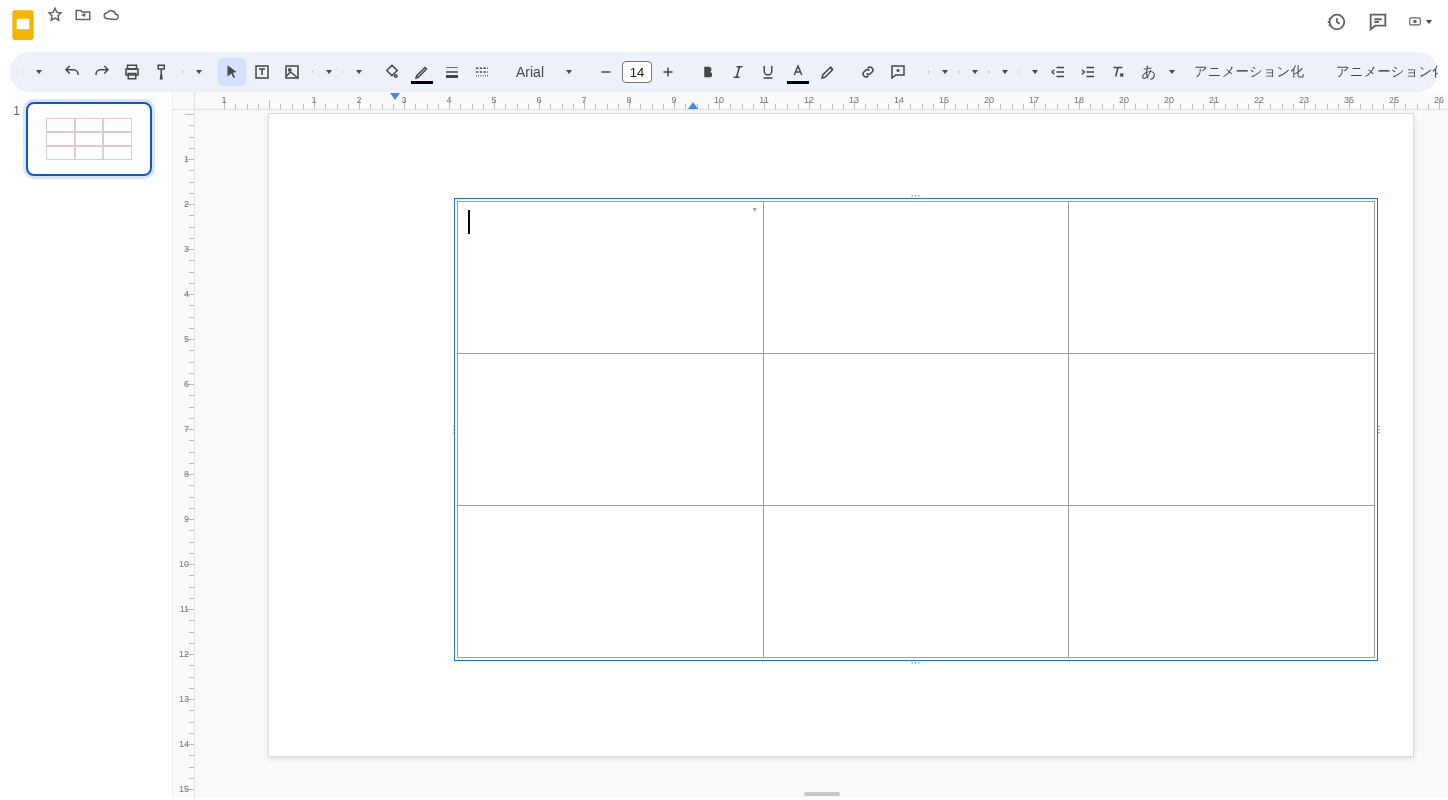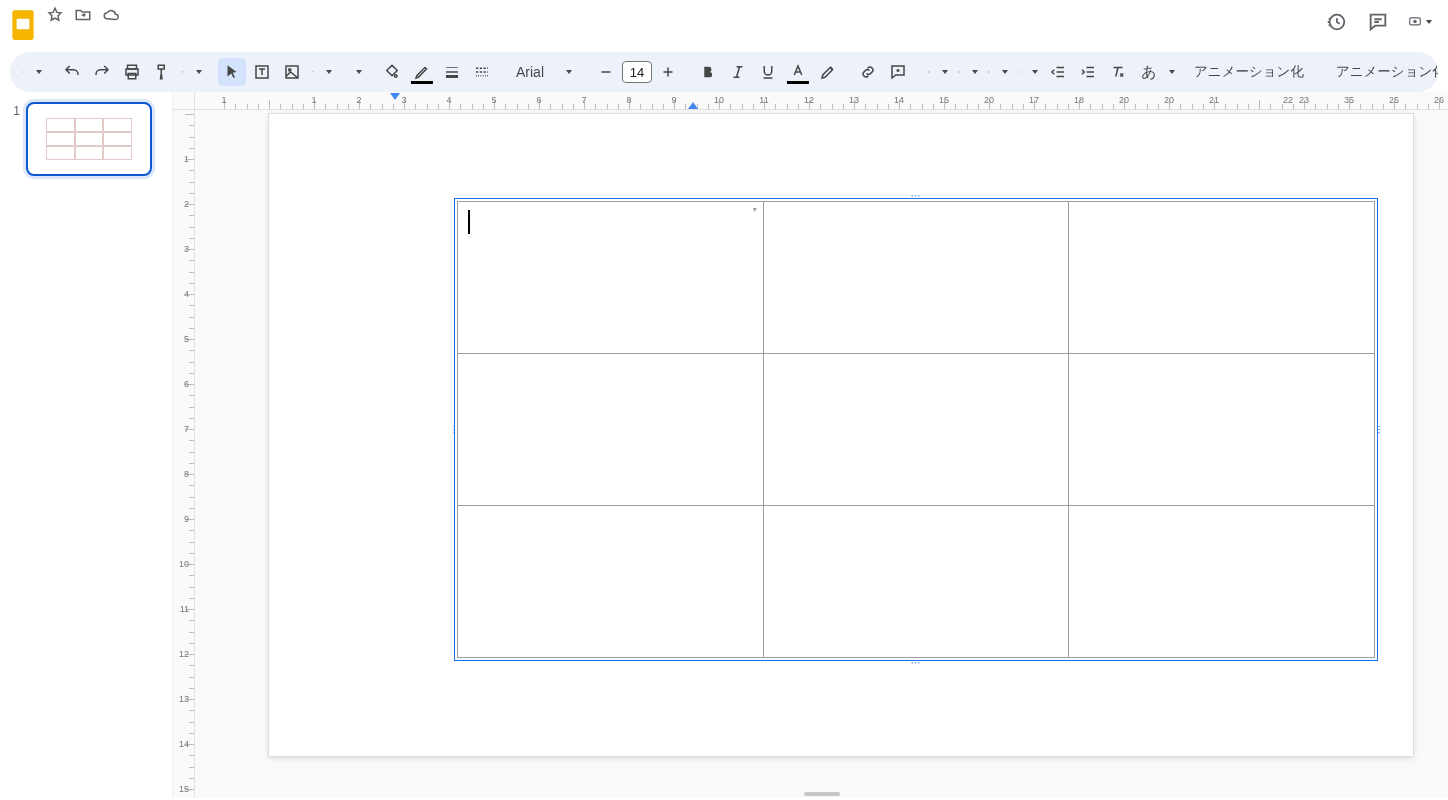--- a/index.html
+++ b/index.html
@@ -579,21 +579,21 @@
         <div class="num" style="left: 974px;">20</div>
         <div class="tick" style="left: 985.25px;"></div>
         <div class="tick" style="left: 996.5px;"></div>
         <div class="tick" style="left: 1007.75px;"></div>
         <div class="tick big" style="left: 1019px;"></div>
         <div class="num" style="left: 1019px;">21</div>
         <div class="tick" style="left: 1030.25px;"></div>
         <div class="tick" style="left: 1041.5px;"></div>
         <div class="tick" style="left: 1052.75px;"></div>
         <div class="tick big" style="left: 1064px;"></div>
-        <div class="num" style="left: 1064px; margin-left: 29px;">22</div>
+        <div class="num" style="left: 1064px;">22</div>
         <div class="tick" style="left: 1075.25px;"></div>
         <div class="tick" style="left: 1086.5px;"></div>
         <div class="tick" style="left: 1097.75px;"></div>
         <div class="tick big" style="left: 1109px;"></div>
         <div class="num" style="left: 1109px;">23</div>
         <div class="tick" style="left: 1120.25px;"></div>
         <div class="tick" style="left: 1131.5px;"></div>
         <div class="tick" style="left: 1142.75px;"></div>
         <div class="tick big" style="left: 1154px;"></div>
         <div class="num" style="left: 1154px;">35</div>

